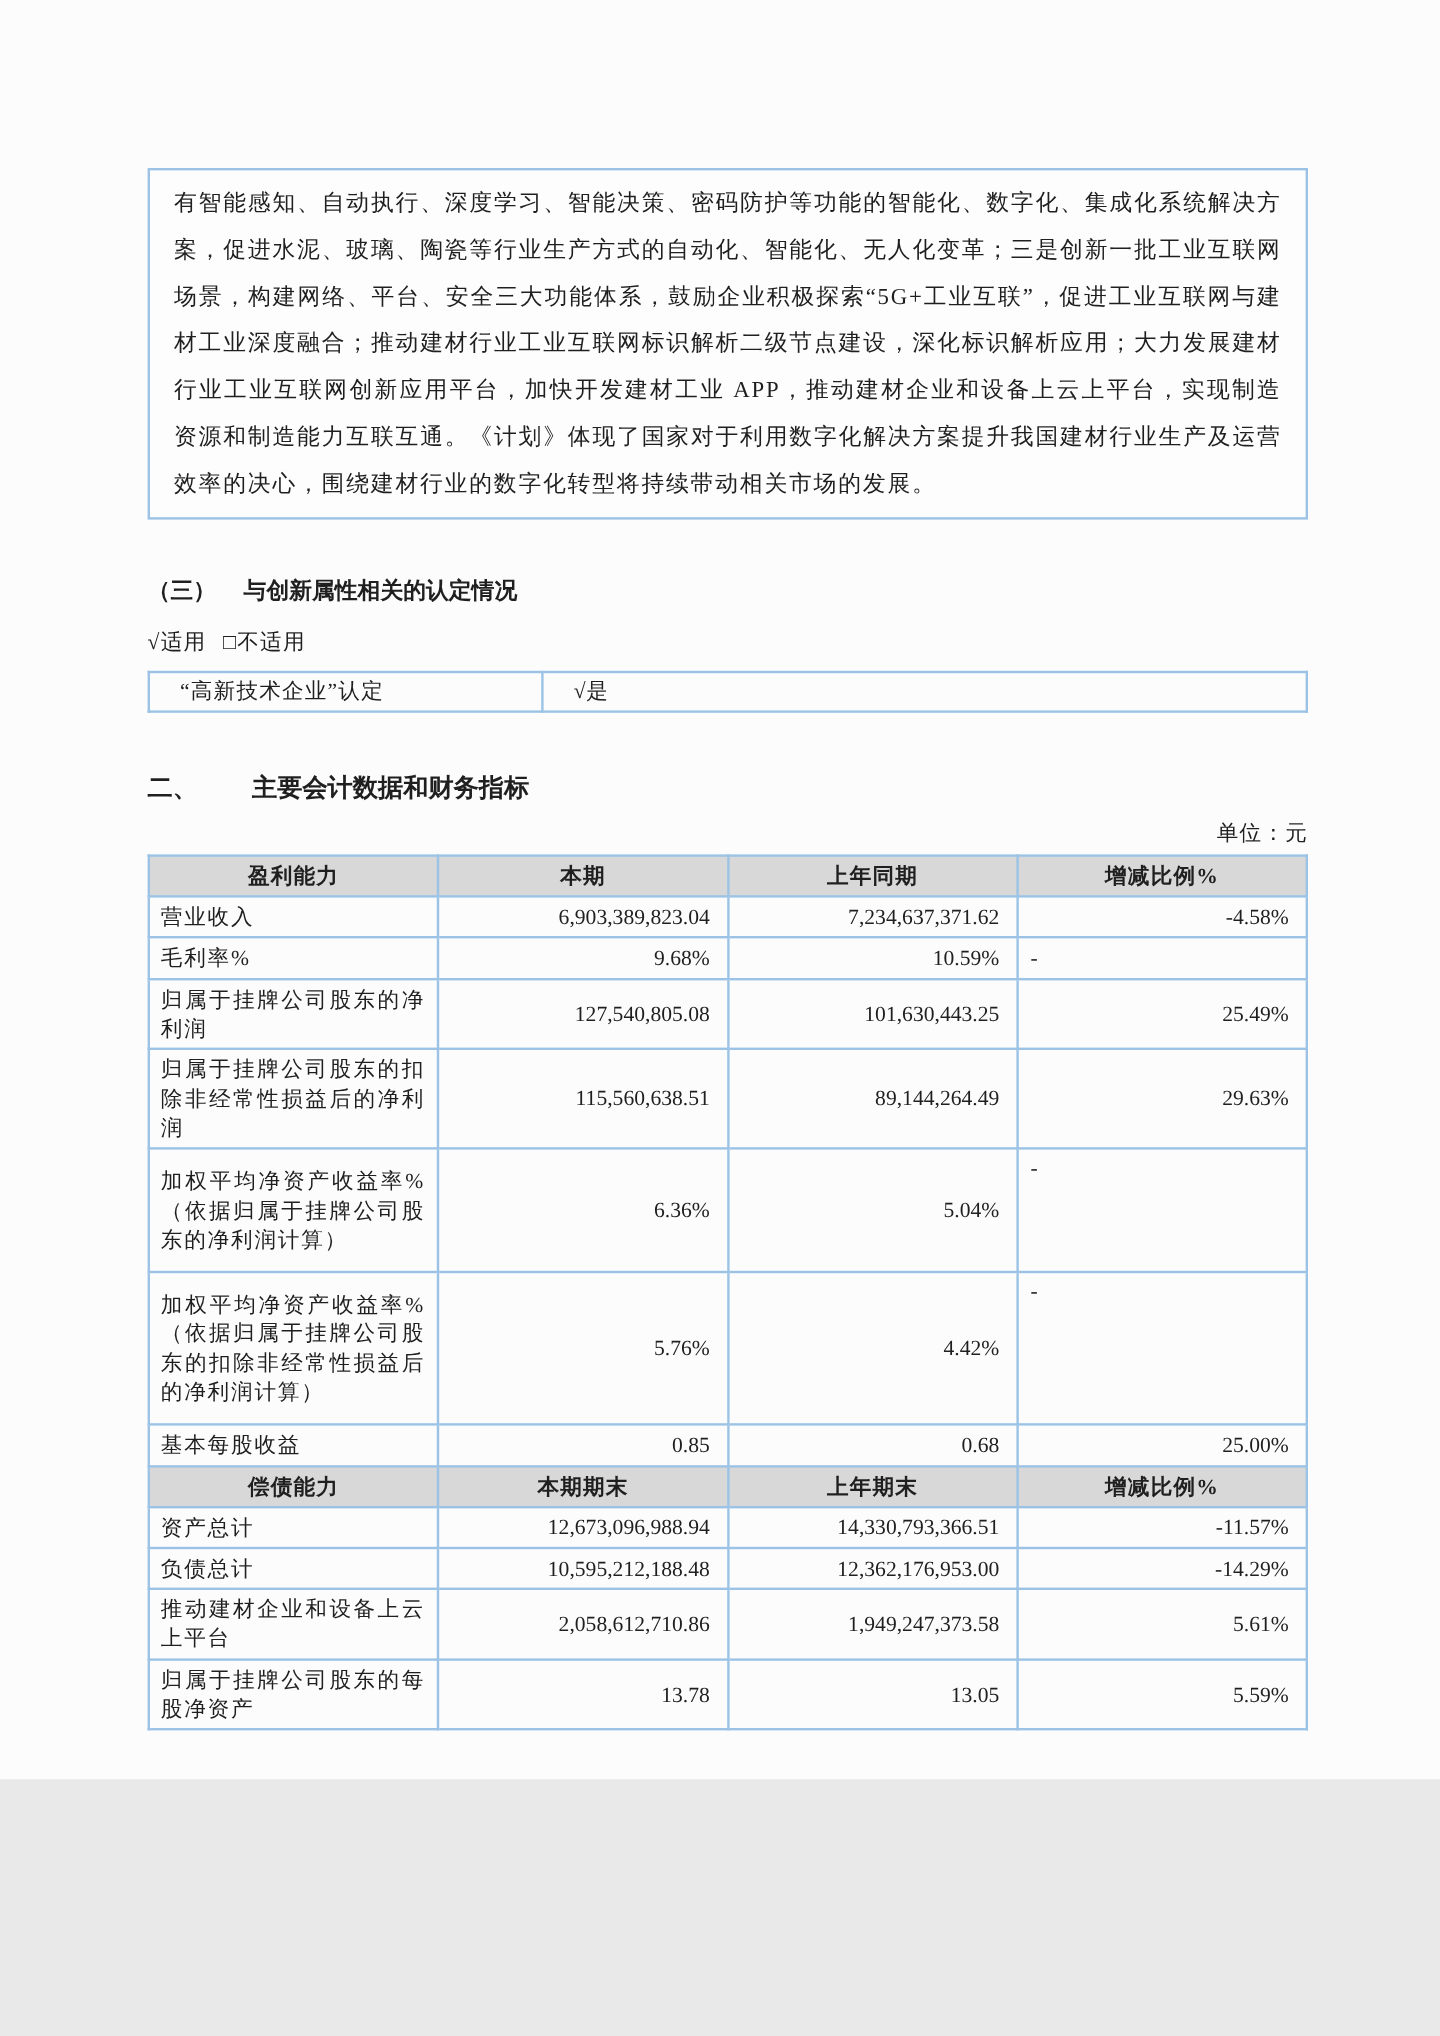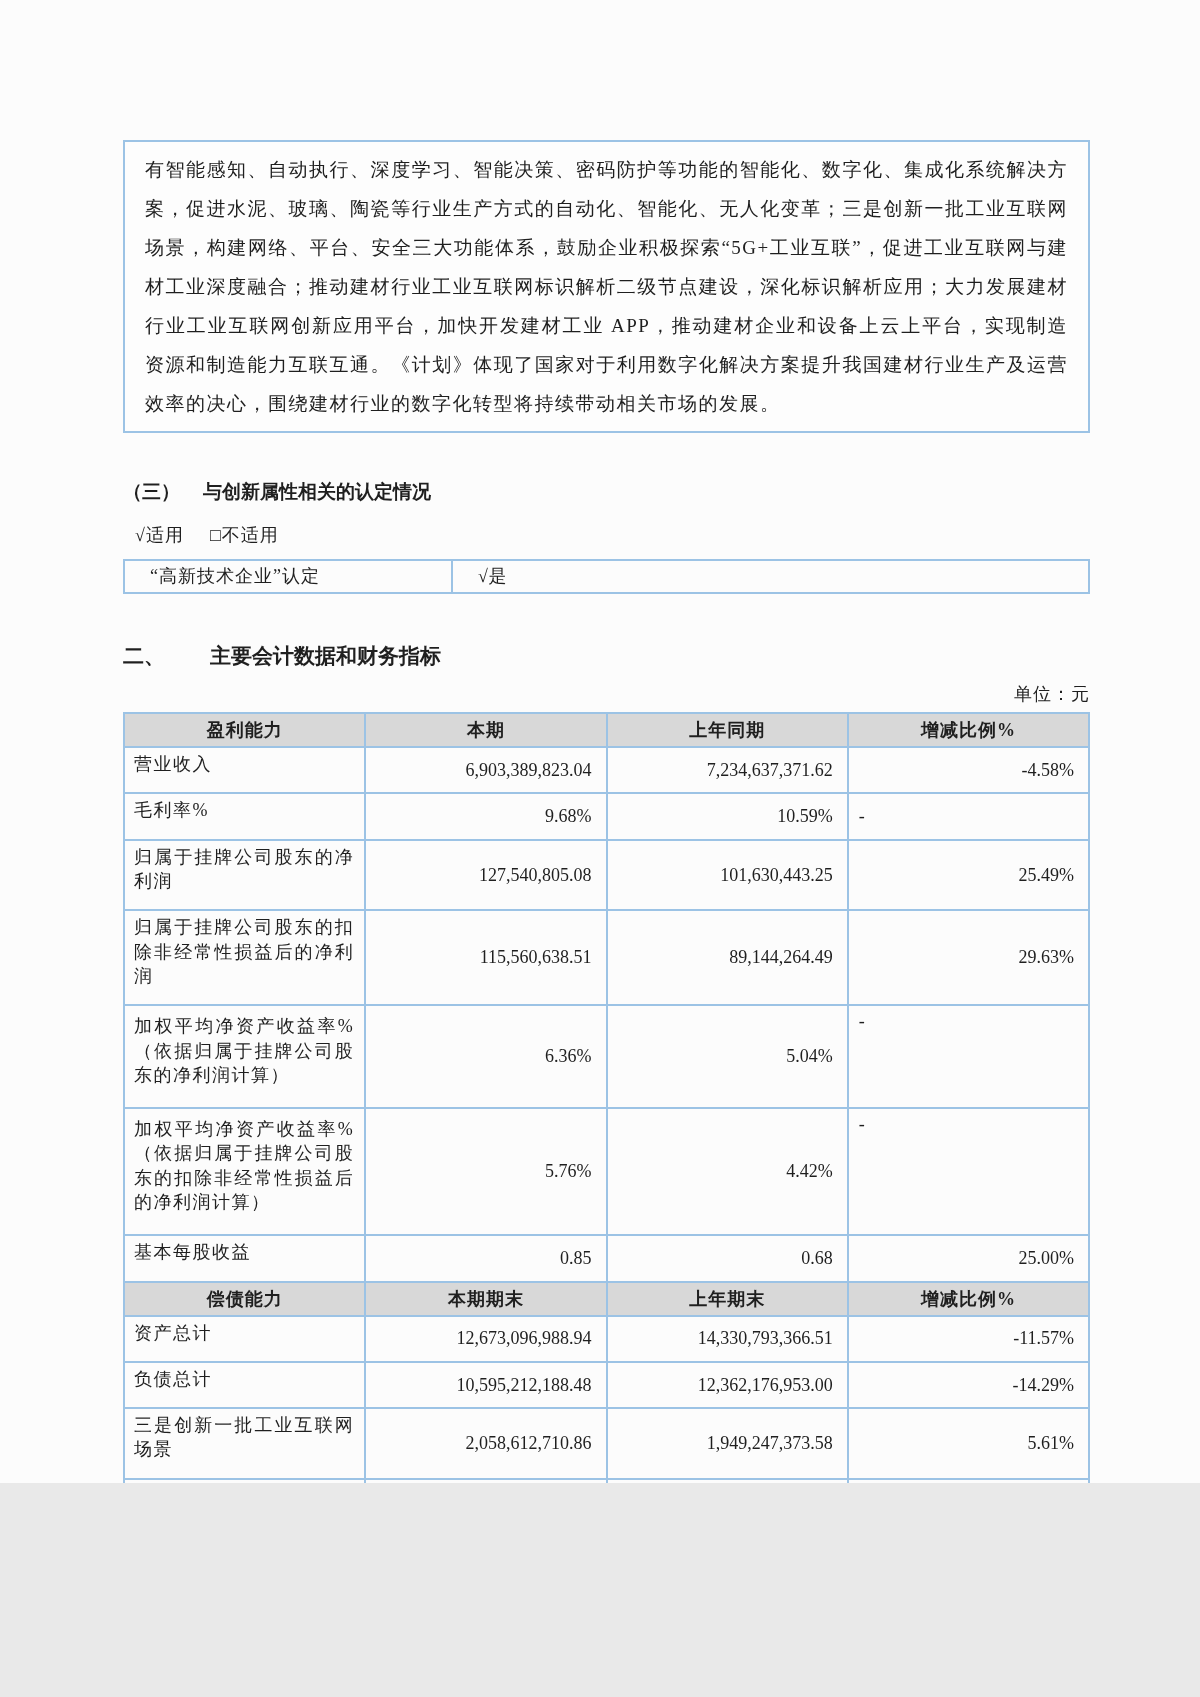--- a/index.html
+++ b/index.html
@@ -26,21 +26,21 @@
   .intro-box p{
     font-size:19px;line-height:39px;letter-spacing:1.5px;
     text-align:justify;
   }
 
   
   .sec-heading{font-weight:bold;}
   .sec3-heading{margin-top:46px;font-size:19px;}
   .sec3-heading .sec-num{display:inline-block;margin-right:23px;}
   .applicability{margin-top:18px;font-size:18px;letter-spacing:1px;}
-  .applicability .opt{margin-right:14px;margin-left:12px;}
+  .applicability .opt{margin-right:14px;}
 
   
   table{border-collapse:collapse;width:100%;}
   .cert-table{margin-top:12px;font-size:18px;}
   .cert-table td{
     border:2px solid var(--table-border);
     vertical-align:top;
   }
   .cert-table .c-label{width:34%;padding:4px 10px;letter-spacing:1px;}
   .cert-table .c-value{width:66%;padding:4px 14px;line-height:2.3;letter-spacing:0.5px;text-align:justify;}
@@ -55,21 +55,21 @@
   .fin-table td,.fin-table th{
     border:2px solid var(--table-border);
     vertical-align:middle;
   }
   .fin-table th{
     background:var(--header-bg);
     font-weight:bold;text-align:center;
     padding:4px 2px;letter-spacing:1px;
   }
   .fin-table .lbl{
-    text-align:justify;padding:4px 10px 16px 9px;
+    text-align:justify;padding:4px 10px 4px 9px;
     line-height:1.35;letter-spacing:1.5px;
   }
   .fin-table .num{text-align:right;padding:4px 14px 4px 2px;}
   .fin-table .dash{text-align:left;padding:4px 2px 4px 10px;}
   .fin-table .top{vertical-align:top;padding-top:5px;}
   .fin-table tr.h30 td{height:30px;}
   .fin-table tr.h55 td{height:55px;}
   .fin-table tr.h79 td{height:79px;}
   .fin-table tr.h103 td{height:103px;}
   .fin-table tr.h127 td{height:127px;}
@@ -176,21 +176,21 @@
           <td class="num">14,330,793,366.51</td>
           <td class="num">-11.57%</td>
         </tr>
         <tr class="h30">
           <td class="lbl">负债总计</td>
           <td class="num">10,595,212,188.48</td>
           <td class="num">12,362,176,953.00</td>
           <td class="num">-14.29%</td>
         </tr>
         <tr class="h55">
-          <td class="lbl">三是创新一批工业互联网场景</td>
+          <td class="lbl">推动建材企业和设备上云上平台</td>
           <td class="num">2,058,612,710.86</td>
           <td class="num">1,949,247,373.58</td>
           <td class="num">5.61%</td>
         </tr>
         <tr class="h55">
           <td class="lbl">归属于挂牌公司股东的每股净资产</td>
           <td class="num">13.78</td>
           <td class="num">13.05</td>
           <td class="num">5.59%</td>
         </tr>

